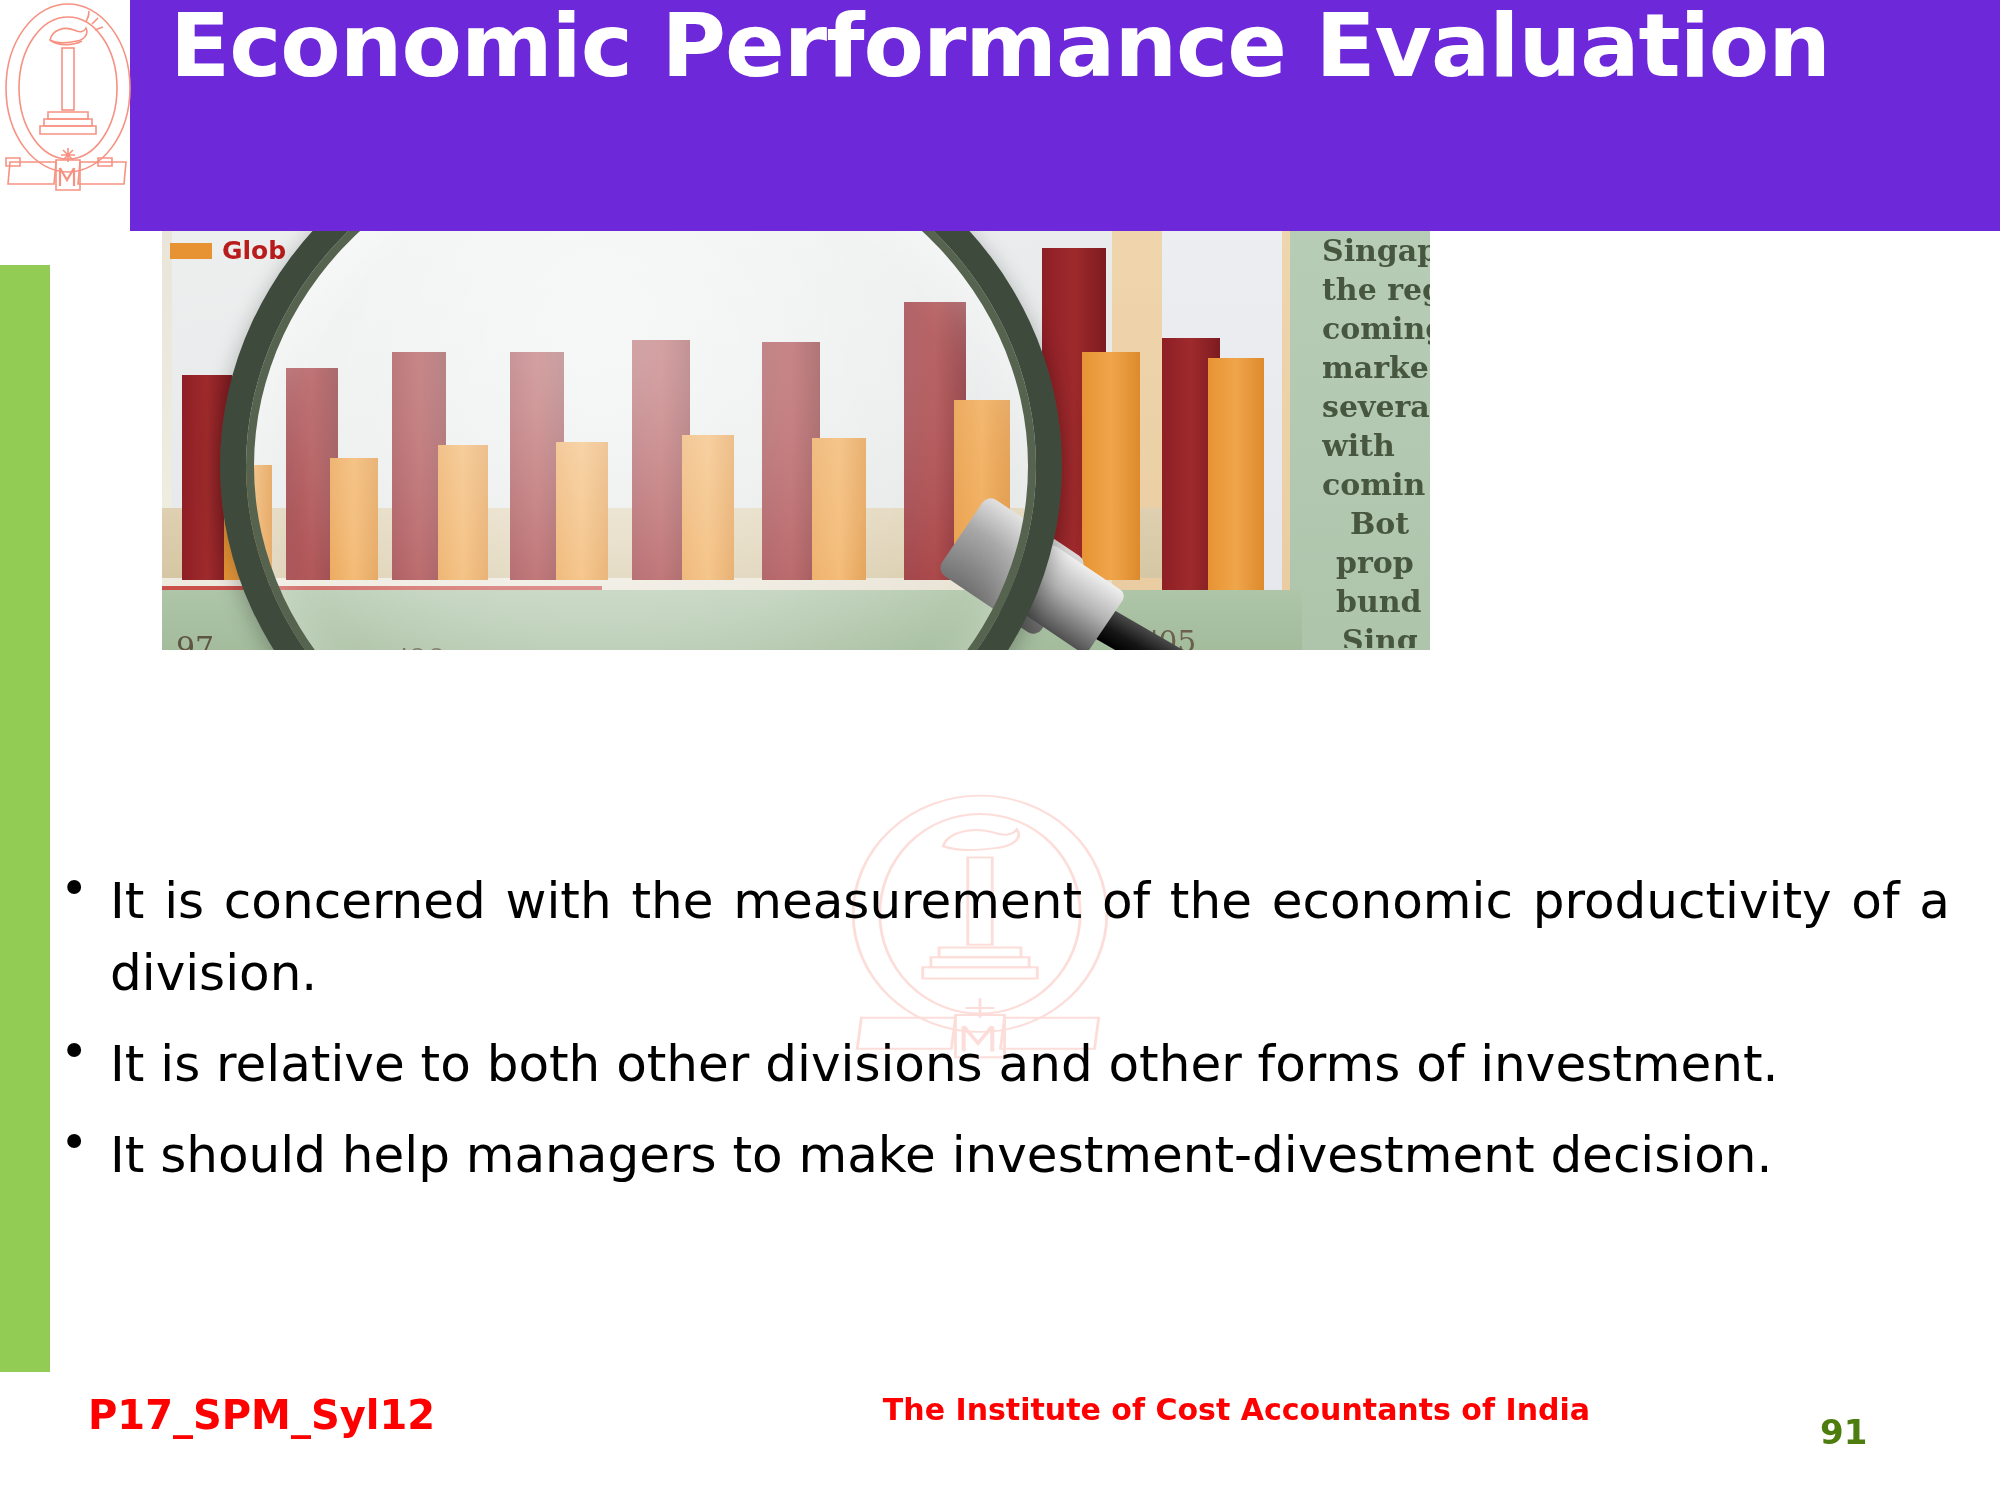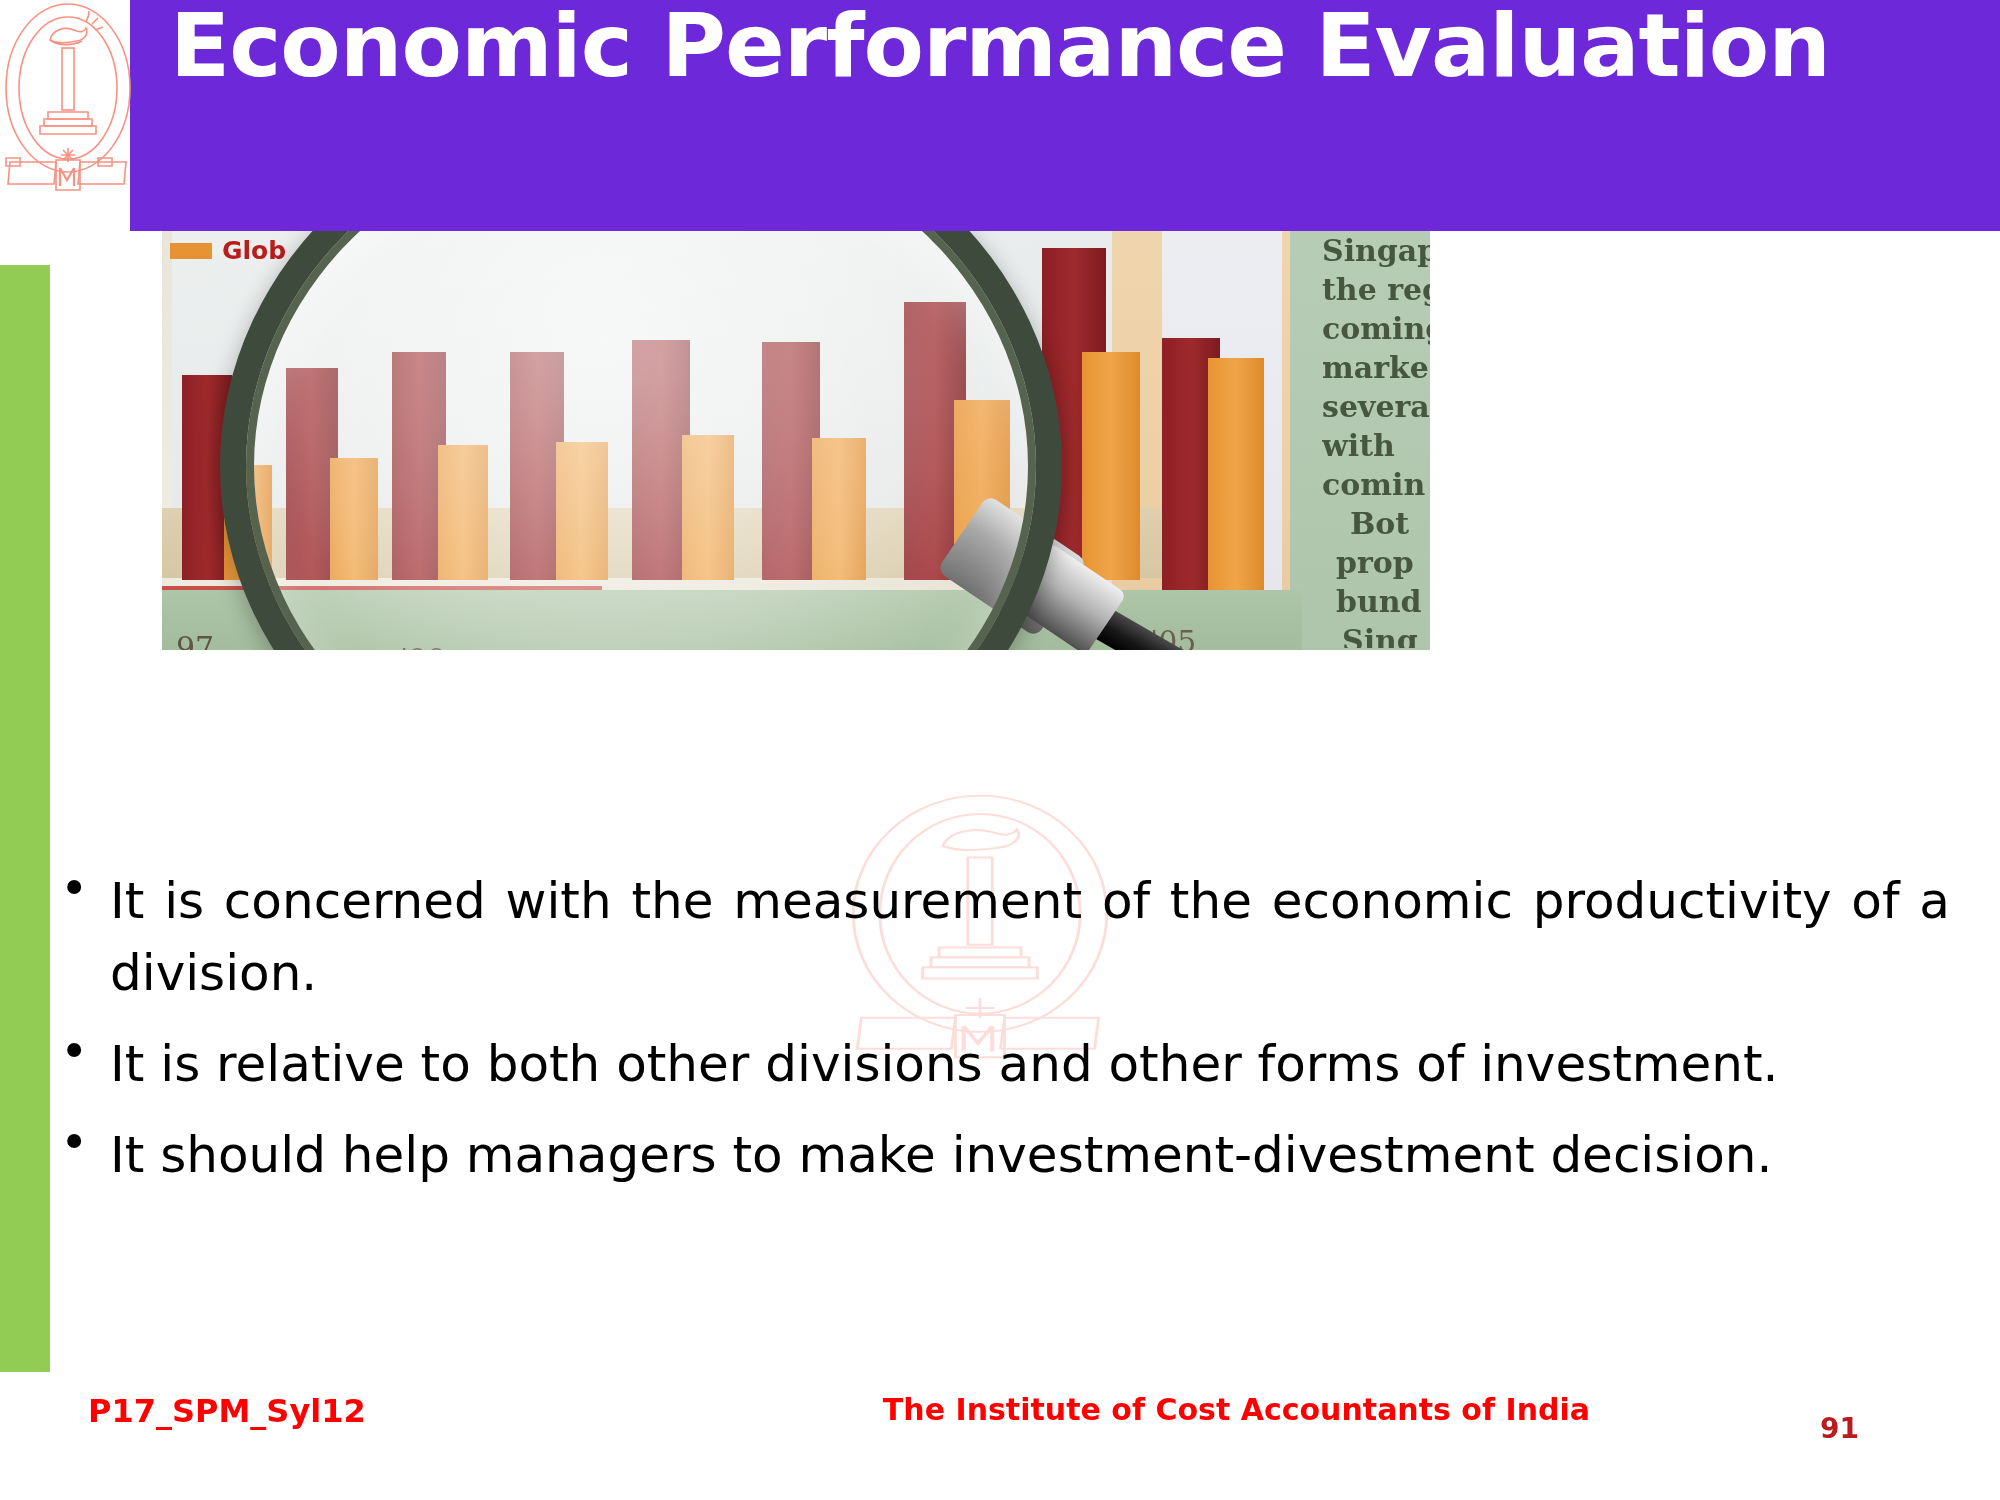--- a/index.html
+++ b/index.html
@@ -243,21 +243,21 @@
     pointer-events: none;
   }
 
   
   #footer-left {
     position: absolute;
     left: 88px;
     top: 1392px;
     font-family: "DejaVu Sans", sans-serif;
     font-weight: bold;
-    font-size: 32px;
+    font-size: 40px;
     color: #FF0000;
     z-index: 7;
   }
   #footer-center {
     position: absolute;
     left: 0;
     top: 1392px;
     width: 1590px;
     text-align: right;
     font-family: "DejaVu Sans", sans-serif;
@@ -267,22 +267,22 @@
     z-index: 7;
   }
   #footer-page {
     position: absolute;
     left: 1820px;
     top: 1412px;
     width: 120px;
     text-align: left;
     font-family: "DejaVu Sans", sans-serif;
     font-weight: bold;
-    font-size: 28px;
-    color: #b91c1c;
+    font-size: 34px;
+    color: #4d7c0f;
     z-index: 7;
   }
 </style>
 </head>
 <body>
 
 <div id="photo">
 
   <div class="ph-layer" id="paper-cream"></div>
   <div class="ph-layer" id="paper-white-chart"></div>

